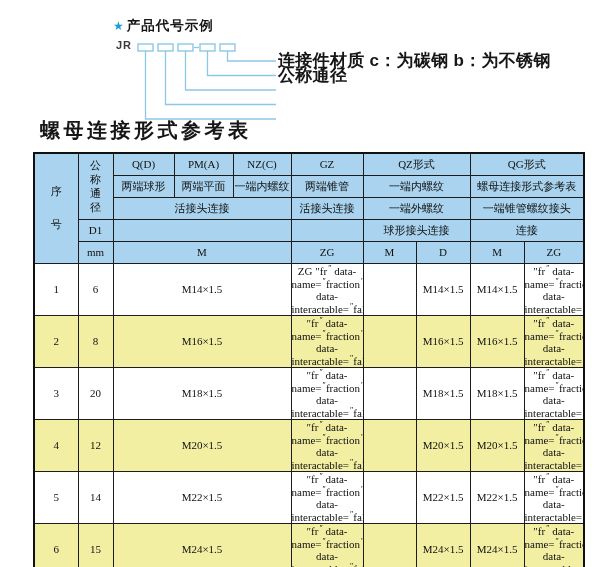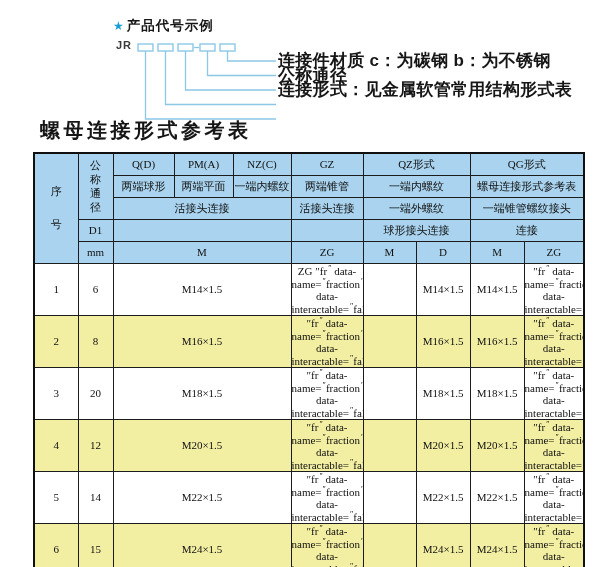--- a/index.html
+++ b/index.html
@@ -61,21 +61,20 @@
     </g>
   </svg>
 
   <div class="diagram-heading"><span class="star">★</span><span>产品代号示例</span></div>
 
   <div class="jr-prefix">JR</div>
 
   <div class="diagram-labels">
     <div class="lbl">连接件材质  c：为碳钢  b：为不锈钢</div>
     <div class="lbl">公称通径</div>
-    <div class="lbl">连接形式：见金属软管常用结构形式表</div>
   </div>
 
   <div class="table-title">螺母连接形式参考表</div>
 
   <table class="ref">
     <colgroup>
       <col style="width:44px">
         <col style="width:35px">
         <col style="width:61px">
         <col style="width:59px">

